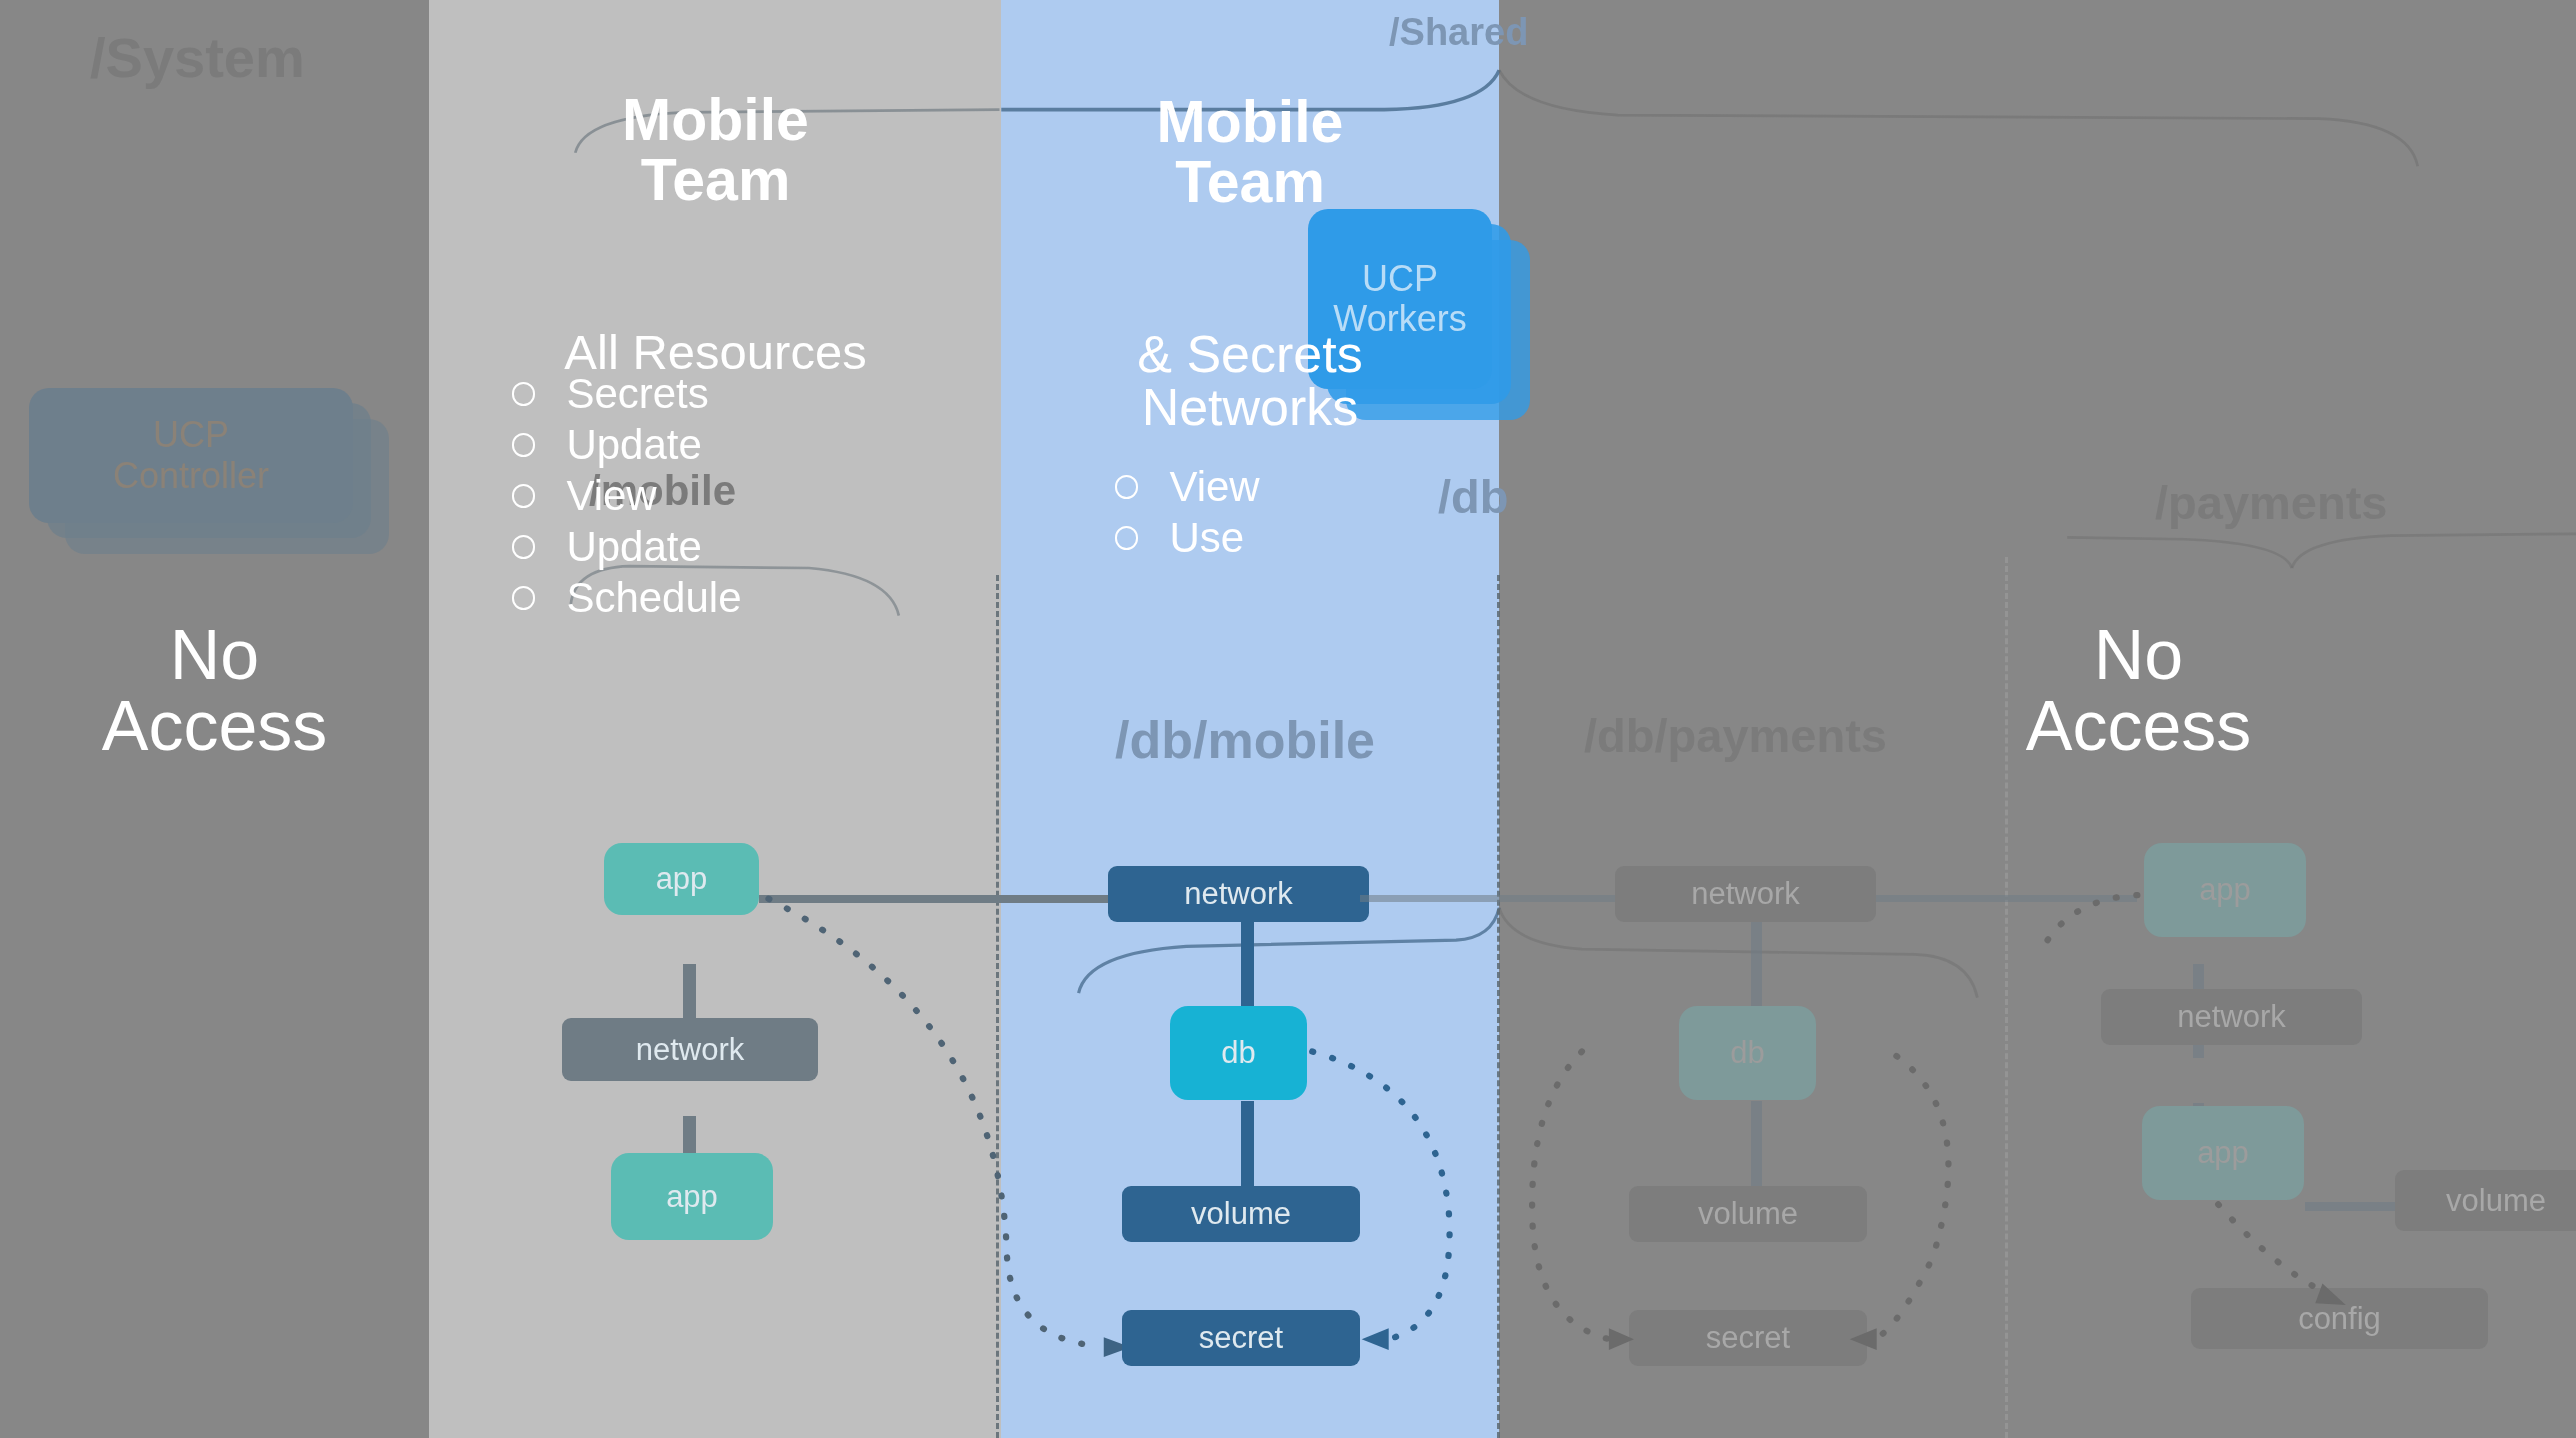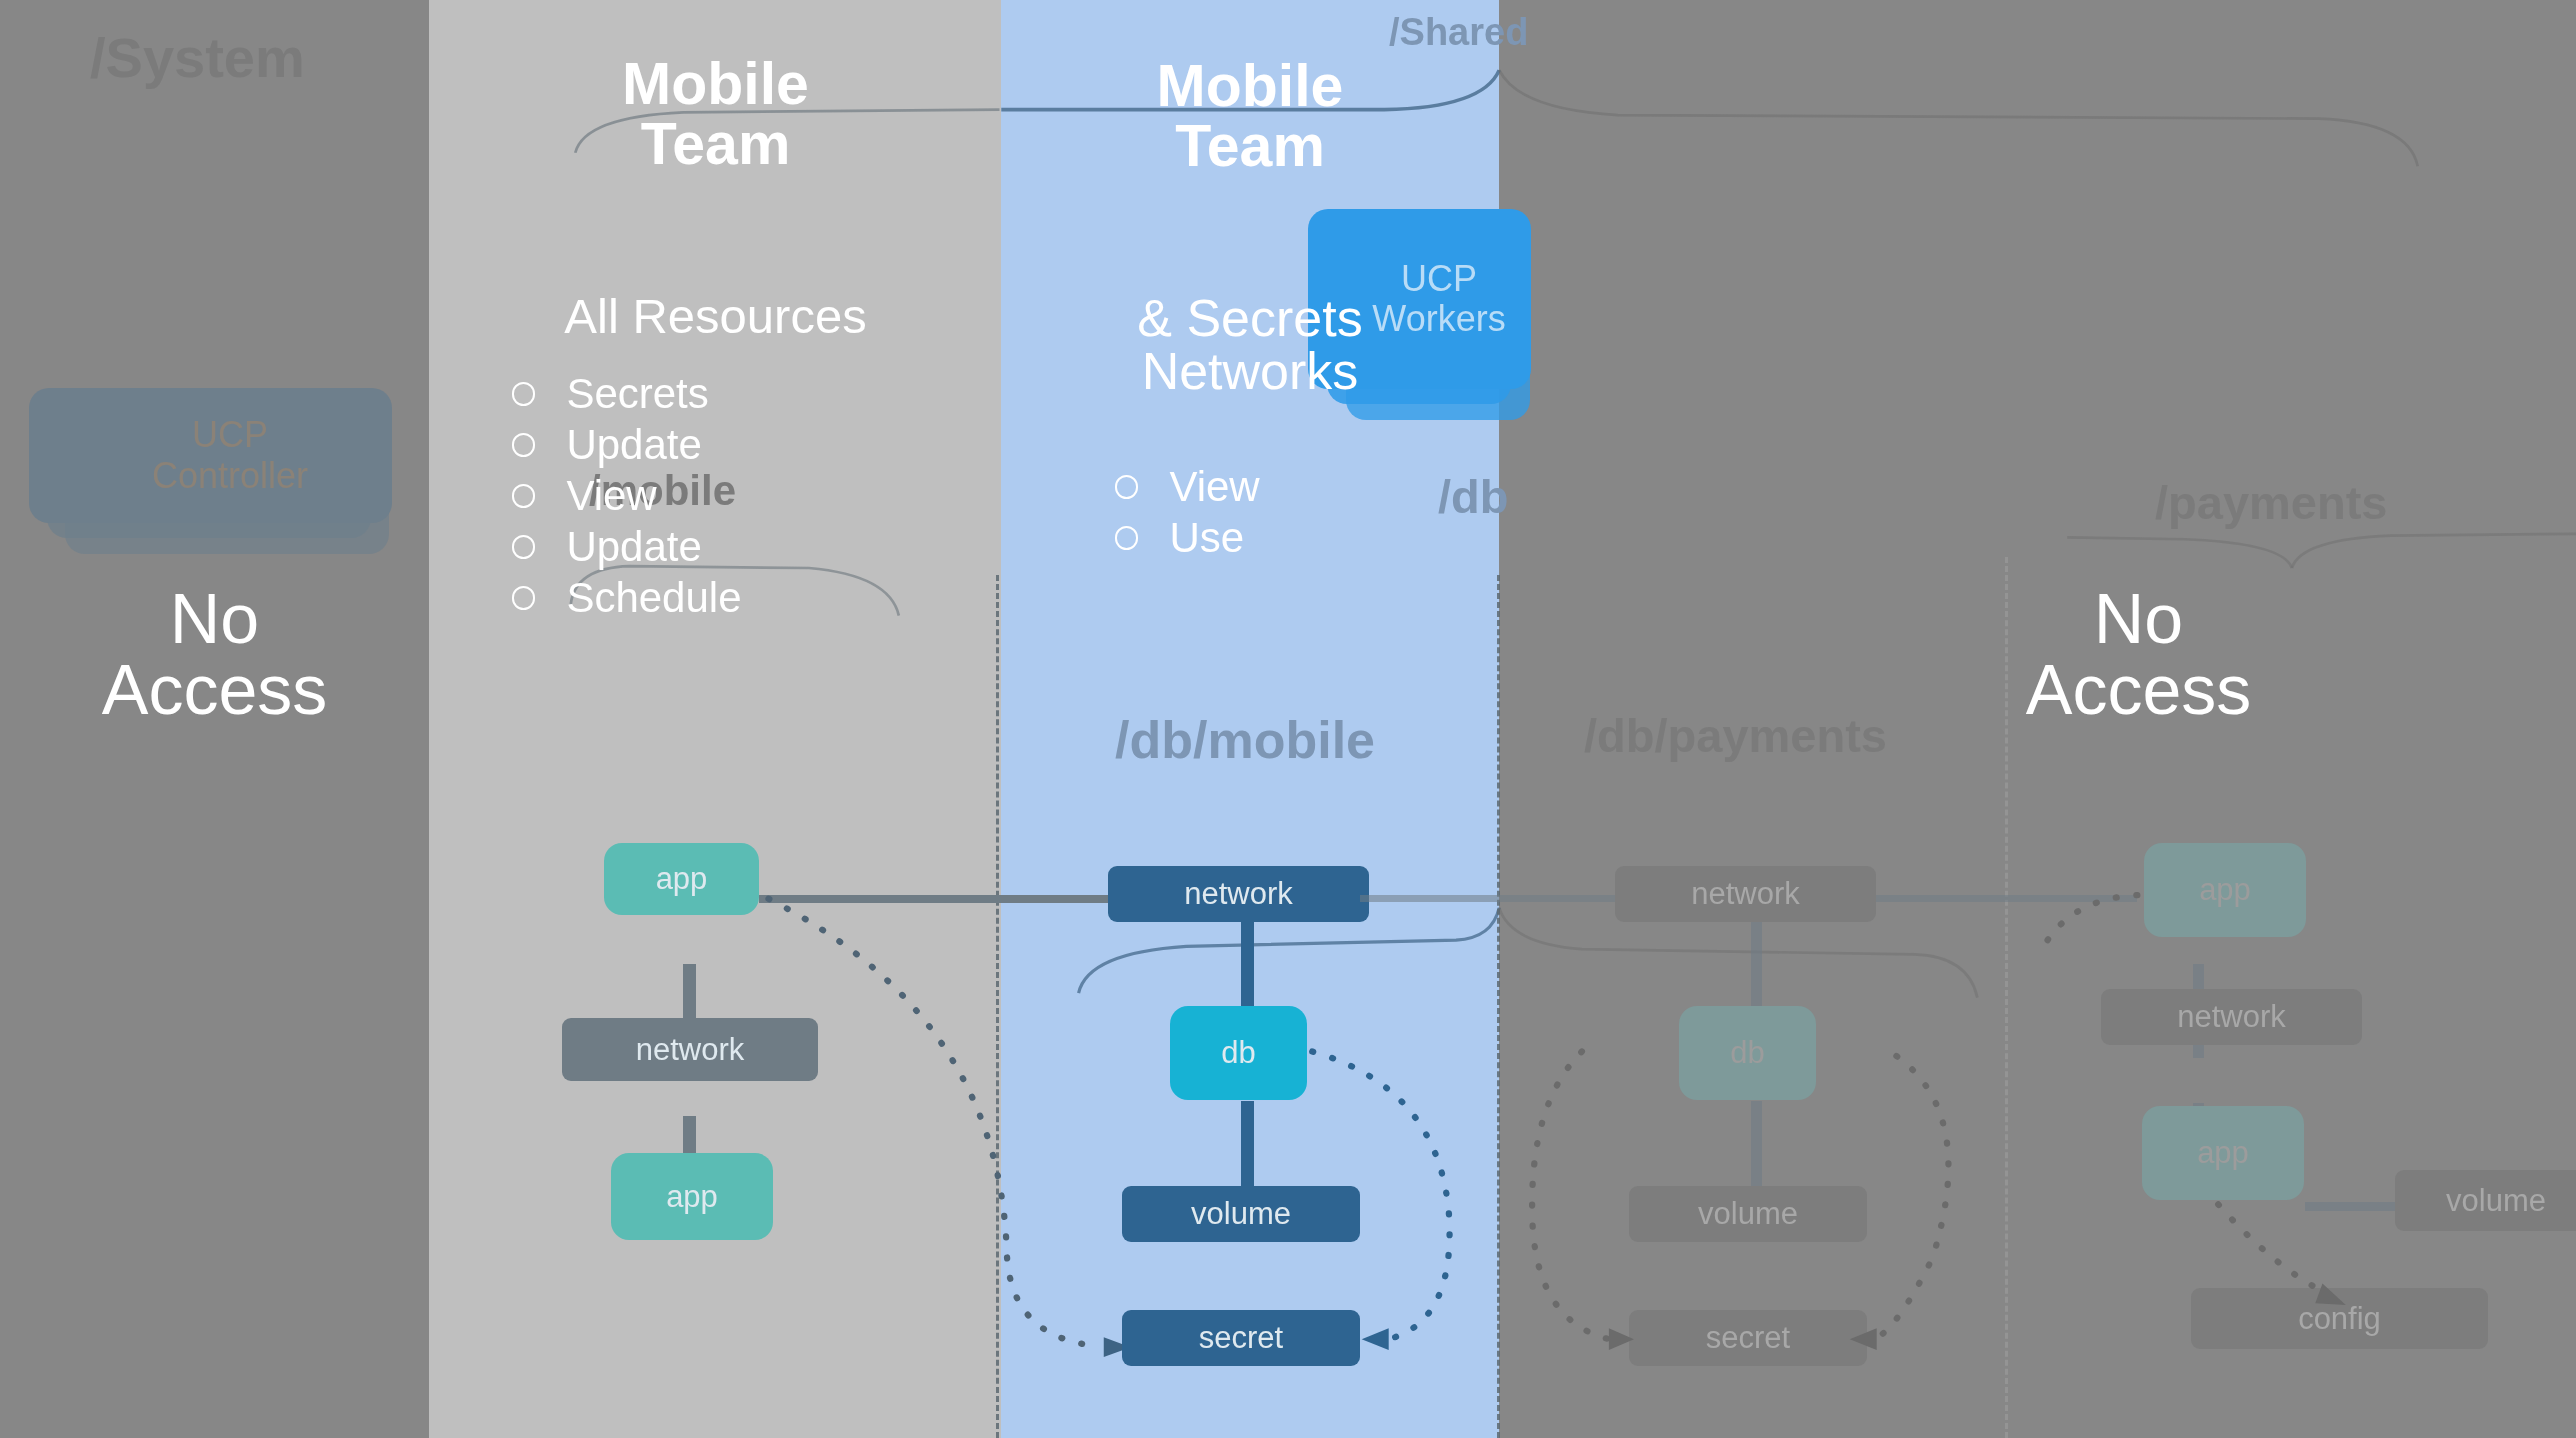--- a/index.html
+++ b/index.html
@@ -9,40 +9,40 @@
   
   .band{position:absolute;top:0;bottom:0;}
   #band-mobile{left:429px;width:573px;background:#bfbfbf;}
   #band-shared{left:1001px;width:498px;background:#aecbf0;}
 
   
   .vsep{position:absolute;width:0;border-left:3.6px dashed #5d6a72;opacity:.85;}
   .vsep.pale{border-left-color:#9a9a9a;opacity:.7;}
 
   
-  .hl{position:absolute;color:#ffffff;text-align:center;line-height:1.02;}
+  .hl{position:absolute;color:#ffffff;text-align:center;line-height:1.02;margin-top:36px;}
   .hl.bold{font-weight:bold;}
 
   
   .path{position:absolute;font-weight:bold;white-space:nowrap;}
   .path.dark{color:#7b7b7b;}
   .path.blue{color:#7d96b4;}
 
   
   .plist{position:absolute;}
   .prow{display:flex;align-items:center;margin-bottom:9px;}
   .pbul{width:23.4px;height:23.4px;border:2.7px solid #ffffff;border-radius:50%;
         box-sizing:border-box;margin-right:31px;flex:0 0 auto;}
   .plbl{color:#ffffff;font-size:42px;line-height:1;white-space:nowrap;}
 
   
   .stack{position:absolute;}
   .stack .sh{position:absolute;border-radius:20px;}
   .stack .front{position:absolute;left:0;top:0;border-radius:20px;
-                display:flex;align-items:center;justify-content:center;text-align:center;padding-left:39px;}
+                display:flex;align-items:center;justify-content:center;text-align:center;}
   .stack .front span{font-size:36px;line-height:1.12;}
 
   
   .node{position:absolute;border-radius:9px;display:flex;align-items:center;
         justify-content:center;color:#dfe9ef;font-size:31px;box-sizing:border-box;}
   .node.round{border-radius:18px;}
 
   
   .edge{position:absolute;}
 

